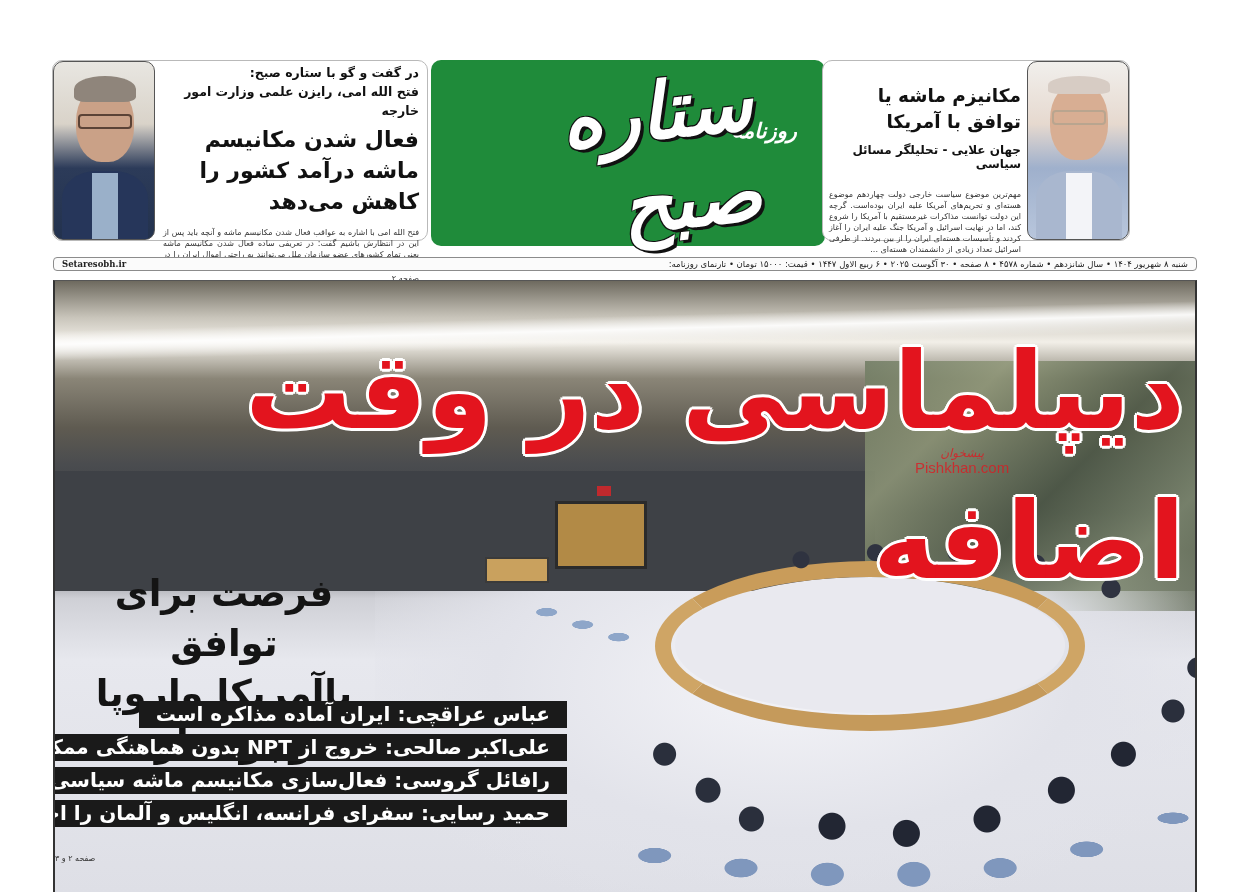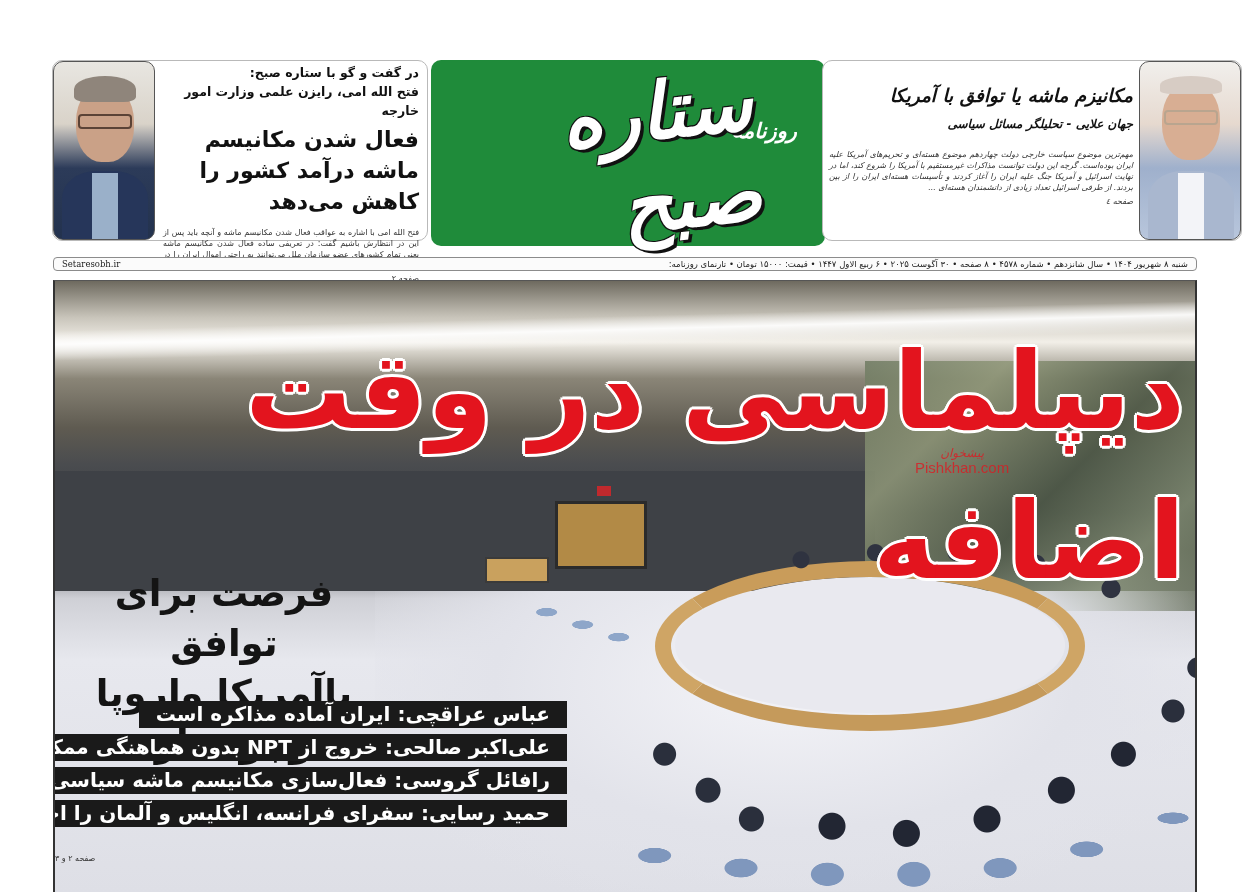--- a/index.html
+++ b/index.html
@@ -5,21 +5,21 @@
   * { box-sizing: border-box; margin: 0; padding: 0; }
   html, body { width: 1250px; height: 892px; background: #ffffff; overflow: hidden; }
   body { position: relative; font-family: "DejaVu Sans", sans-serif; direction: rtl; }
 
   
   .box {
     position: absolute; top: 60px; height: 181px;
     border: 1px solid #b9b9b9; border-radius: 10px; background: #fff;
   }
   .box-left { left: 52px; width: 376px; }
-  .box-right { left: 822px; width: 420px; font-style: italic; }
+  .box-right { left: 822px; width: 308px; }
 
   .portrait {
     position: absolute; top: 0; width: 102px; height: 179px;
     border: 1px solid #555; border-radius: 10px; overflow: hidden;
   }
   .box-left .portrait { left: 0; background: linear-gradient(180deg,#e8e6e1 0%,#d9d3c9 35%,#2c3b59 60%,#23324e 100%); }
   .box-right .portrait { right: 0; background: linear-gradient(180deg,#f1efec 0%,#e6d9cf 35%,#9fb0cc 60%,#b8c6dc 100%); }
   .face {
     position: absolute; left: 22px; top: 22px; width: 58px; height: 78px;
     border-radius: 48% 48% 44% 44%;
@@ -79,21 +79,21 @@
     transform: rotate(-6deg);
   }
 
   
   .datebar {
     position: absolute; left: 53px; top: 257px; width: 1144px; height: 14px;
     border: 1px solid #8c8c8c; border-radius: 4px; background: #fbfbfb;
     font-size: 8.5px; color: #222; line-height: 12px; padding: 0 8px;
     display: flex; justify-content: space-between;
   }
-  .datebar .site { font-family: "DejaVu Serif", serif; font-weight: normal; direction: ltr; }
+  .datebar .site { font-family: "DejaVu Serif", serif; font-weight: bold; direction: ltr; }
 
   
   .photo {
     position: absolute; left: 53px; top: 280px; width: 1144px; height: 612px;
     border-left: 2px solid #333; border-right: 2px solid #333; border-top: 1px solid #555;
     overflow: hidden;
     background: linear-gradient(180deg,
       #6e6a5f 0%, #c9c5bb 6%, #f2efe8 10%, #8a8577 16%, #5f5b51 24%,
       #4a4c4f 30%, #3c3f45 38%, #55565a 44%, #cfd0d6 52%, #e7e8ee 62%, #dedfe6 100%);
   }

